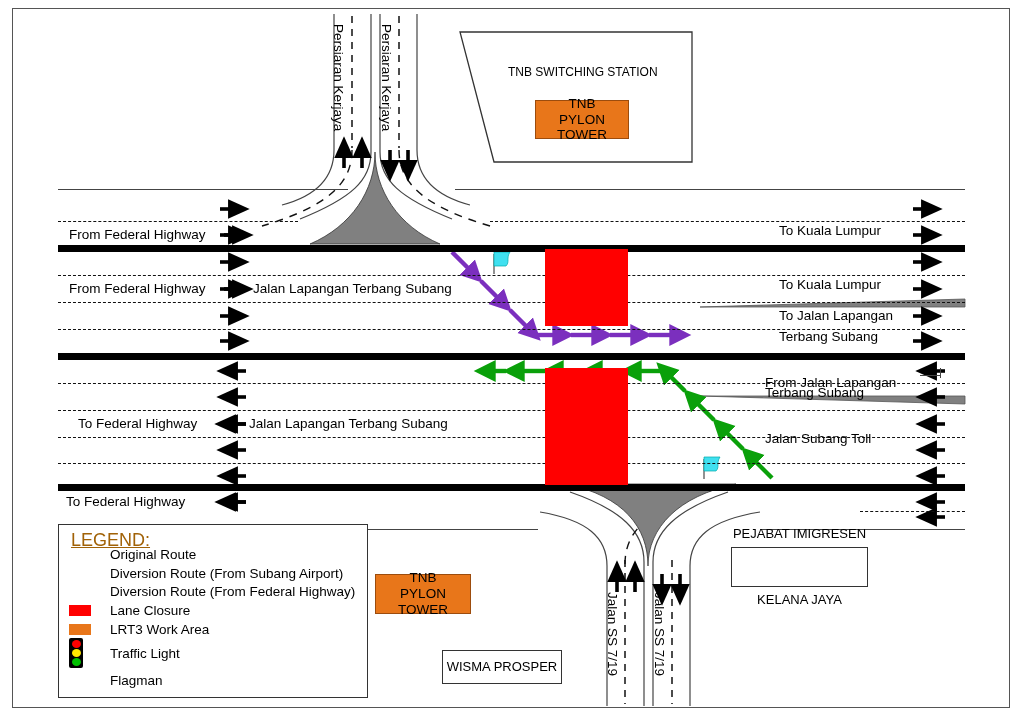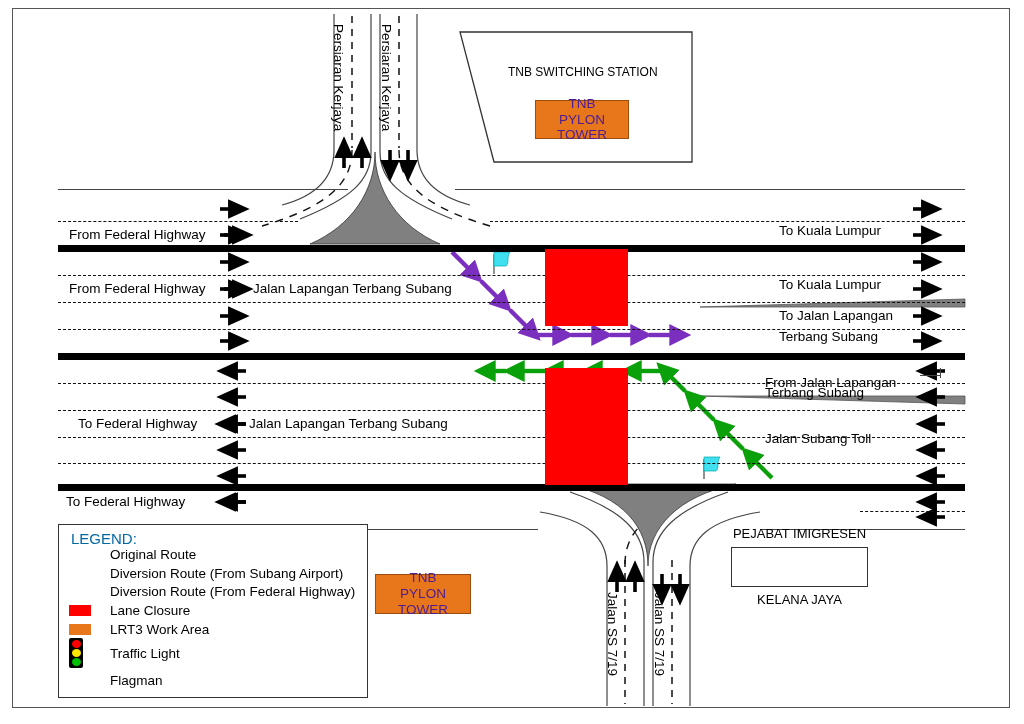--- a/index.html
+++ b/index.html
@@ -9,27 +9,27 @@
   .solid-thin{position:absolute;background:#444;height:1.2px;}
   .kerb{position:absolute;background:#000000;}
   .dash{position:absolute;height:0;border-top:1.6px dashed #111;}
   .vsolid{position:absolute;width:0;border-left:1.2px solid #444;}
   .lbl{position:absolute;font-size:13.5px;color:#000;white-space:nowrap;line-height:1.05;}
   .lbl-rot{position:absolute;font-size:13.5px;color:#000;white-space:nowrap;
            transform-origin:0 0;transform:rotate(90deg);}
   .redblock{position:absolute;background:#FF0000;}
   .orangebox{position:absolute;background:#E8761A;border:1px solid #9c4c0d;
              display:flex;flex-direction:column;align-items:center;justify-content:center;
-             font-size:13.5px;color:#4c1d95;line-height:1.18;text-align:center;}
+             font-size:13.5px;color:#000000;line-height:1.18;text-align:center;}
   .whitebox{position:absolute;background:#ffffff;border:1px solid #333;
             display:flex;flex-direction:column;align-items:center;justify-content:center;
             font-size:13px;color:#000;line-height:1.35;text-align:center;}
   #legend{position:absolute;left:58px;top:524px;width:308px;height:172px;
           background:#fff;border:1.4px solid #333;}
-  .leg-title{position:absolute;left:12px;top:5px;font-size:15px;color:#0369a1;}
+  .leg-title{position:absolute;left:12px;top:5px;font-size:18px;color:#a16207;text-decoration:underline;}
   .leg-row{position:absolute;left:10px;height:19px;display:flex;align-items:center;gap:7px;font-size:13.5px;color:#000;}
   .leg-key{width:34px;display:flex;align-items:center;justify-content:flex-start;flex:none;}
   .swatch{width:22px;height:11px;}
   .tl{width:14px;height:30px;background:#000;border-radius:2px;display:flex;flex-direction:column;
       align-items:center;justify-content:space-around;padding:1px 0;box-sizing:border-box;}
   .tl i{width:9px;height:8px;border-radius:50%;display:block;}
   svg{position:absolute;left:0;top:0;overflow:visible;}
 </style>
 </head>
 <body>
@@ -239,20 +239,23 @@
   <div class="lbl" style="left:765px;top:432px;">Jalan Subang Toll</div>
 
   <div class="lbl" style="left:78px;top:417px;">To Federal Highway</div>
   <div class="lbl" style="left:249px;top:417px;">Jalan Lapangan Terbang Subang</div>
   <div class="lbl" style="left:66px;top:495px;">To Federal Highway</div>
 
   <div class="orangebox" style="left:375px;top:574px;width:94px;height:38px;">
     <span>TNB</span>
     <span>PYLON TOWER</span>
   </div>
+  <div class="whitebox" style="left:442px;top:650px;width:118px;height:32px;">
+    <span>WISMA PROSPER</span>
+  </div>
   <div class="whitebox" style="left:731px;top:547px;width:135px;height:38px;gap:48px;">
     <span>PEJABAT IMIGRESEN</span>
     <span>KELANA JAYA</span>
   </div>
 
   <div id="legend">
     <div class="leg-title">LEGEND:</div>
 
     <div class="leg-row" style="top:20px;">
       <span class="leg-key"></span>

